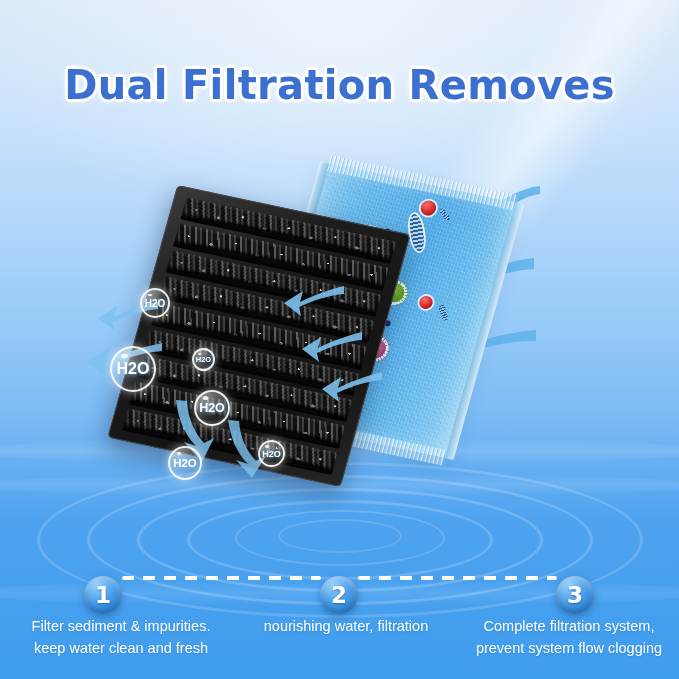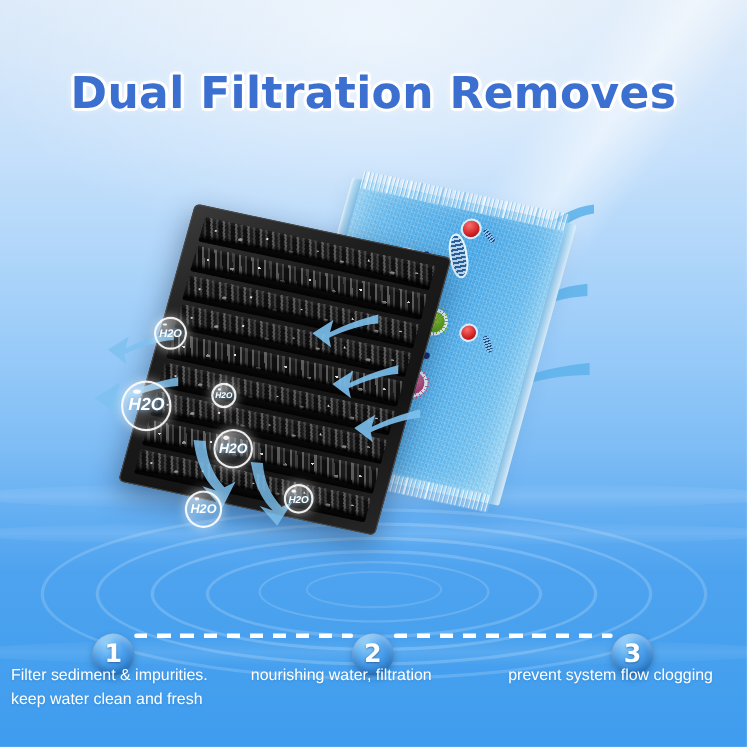--- a/index.html
+++ b/index.html
@@ -58,21 +58,21 @@
     font-family:"DejaVu Sans","Liberation Sans",sans-serif;
     text-shadow:
       -2px -2px 0 #fff,  2px -2px 0 #fff,
       -2px  2px 0 #fff,  2px  2px 0 #fff,
       -3px  0   0 #fff,  3px  0   0 #fff,
        0   -3px 0 #fff,  0    3px 0 #fff,
        0 0 9px rgba(255,255,255,.95);
   }
 
   
-  .stage{position:absolute;left:0;top:0;width:644px;height:679px;font-style:italic;}
+  .stage{position:absolute;left:0;top:0;width:644px;height:679px;}
 
   
   .sponge-wrap{
     position:absolute;left:292px;top:178px;width:190px;height:265px;
     transform:rotate(15.5deg) skewY(-3.5deg);
     transform-origin:50% 50%;
   }
   .sponge{
     position:absolute;inset:0;border-radius:3px;
     background:
@@ -206,22 +206,22 @@
   .circle{
     position:absolute;width:38px;height:38px;border-radius:50%;
     background:radial-gradient(circle at 34% 26%, #8fd0fb 0%, #4ea1ec 42%, #2a7fd0 78%, #1f6bbb 100%);
     box-shadow:0 3px 7px rgba(25,80,140,.45), inset 0 -3px 6px rgba(15,70,130,.45), inset 0 3px 6px rgba(255,255,255,.45);
     display:flex;align-items:center;justify-content:center;
     color:#fff;font-size:23px;font-weight:bold;
     font-family:"DejaVu Sans","Liberation Sans",sans-serif;
     text-shadow:0 1px 2px rgba(20,70,130,.6);
   }
   .col{
-    position:absolute;top:48px;color:#fff;font-size:14.5px;line-height:1.55;
-    font-family:"Liberation Sans",sans-serif;
+    position:absolute;top:60px;color:#fff;font-size:14.5px;line-height:1.55;
+    font-family:"Liberation Sans",sans-serif;text-align:center;
     text-shadow:0 1px 2px rgba(40,110,170,.35);
   }
 </style>
 </head>
 <body>
 
 <div id="poster">
 
   <div class="glowtop"></div>
   <div class="streak"></div>
@@ -390,18 +390,19 @@
     </div>
 
     <div class="col" style="left:10px;width:222px;">
       <div>Filter sediment &amp; impurities.</div>
       <div>keep water clean and fresh</div>
     </div>
     <div class="col" style="left:228px;width:236px;">
       <div>nourishing water, filtration</div>
     </div>
     <div class="col" style="left:462px;width:214px;">
+      <div>Complete filtration system,</div>
       <div>prevent system flow clogging</div>
     </div>
 
   </div>
 
 </div>
 
 </body></html>

